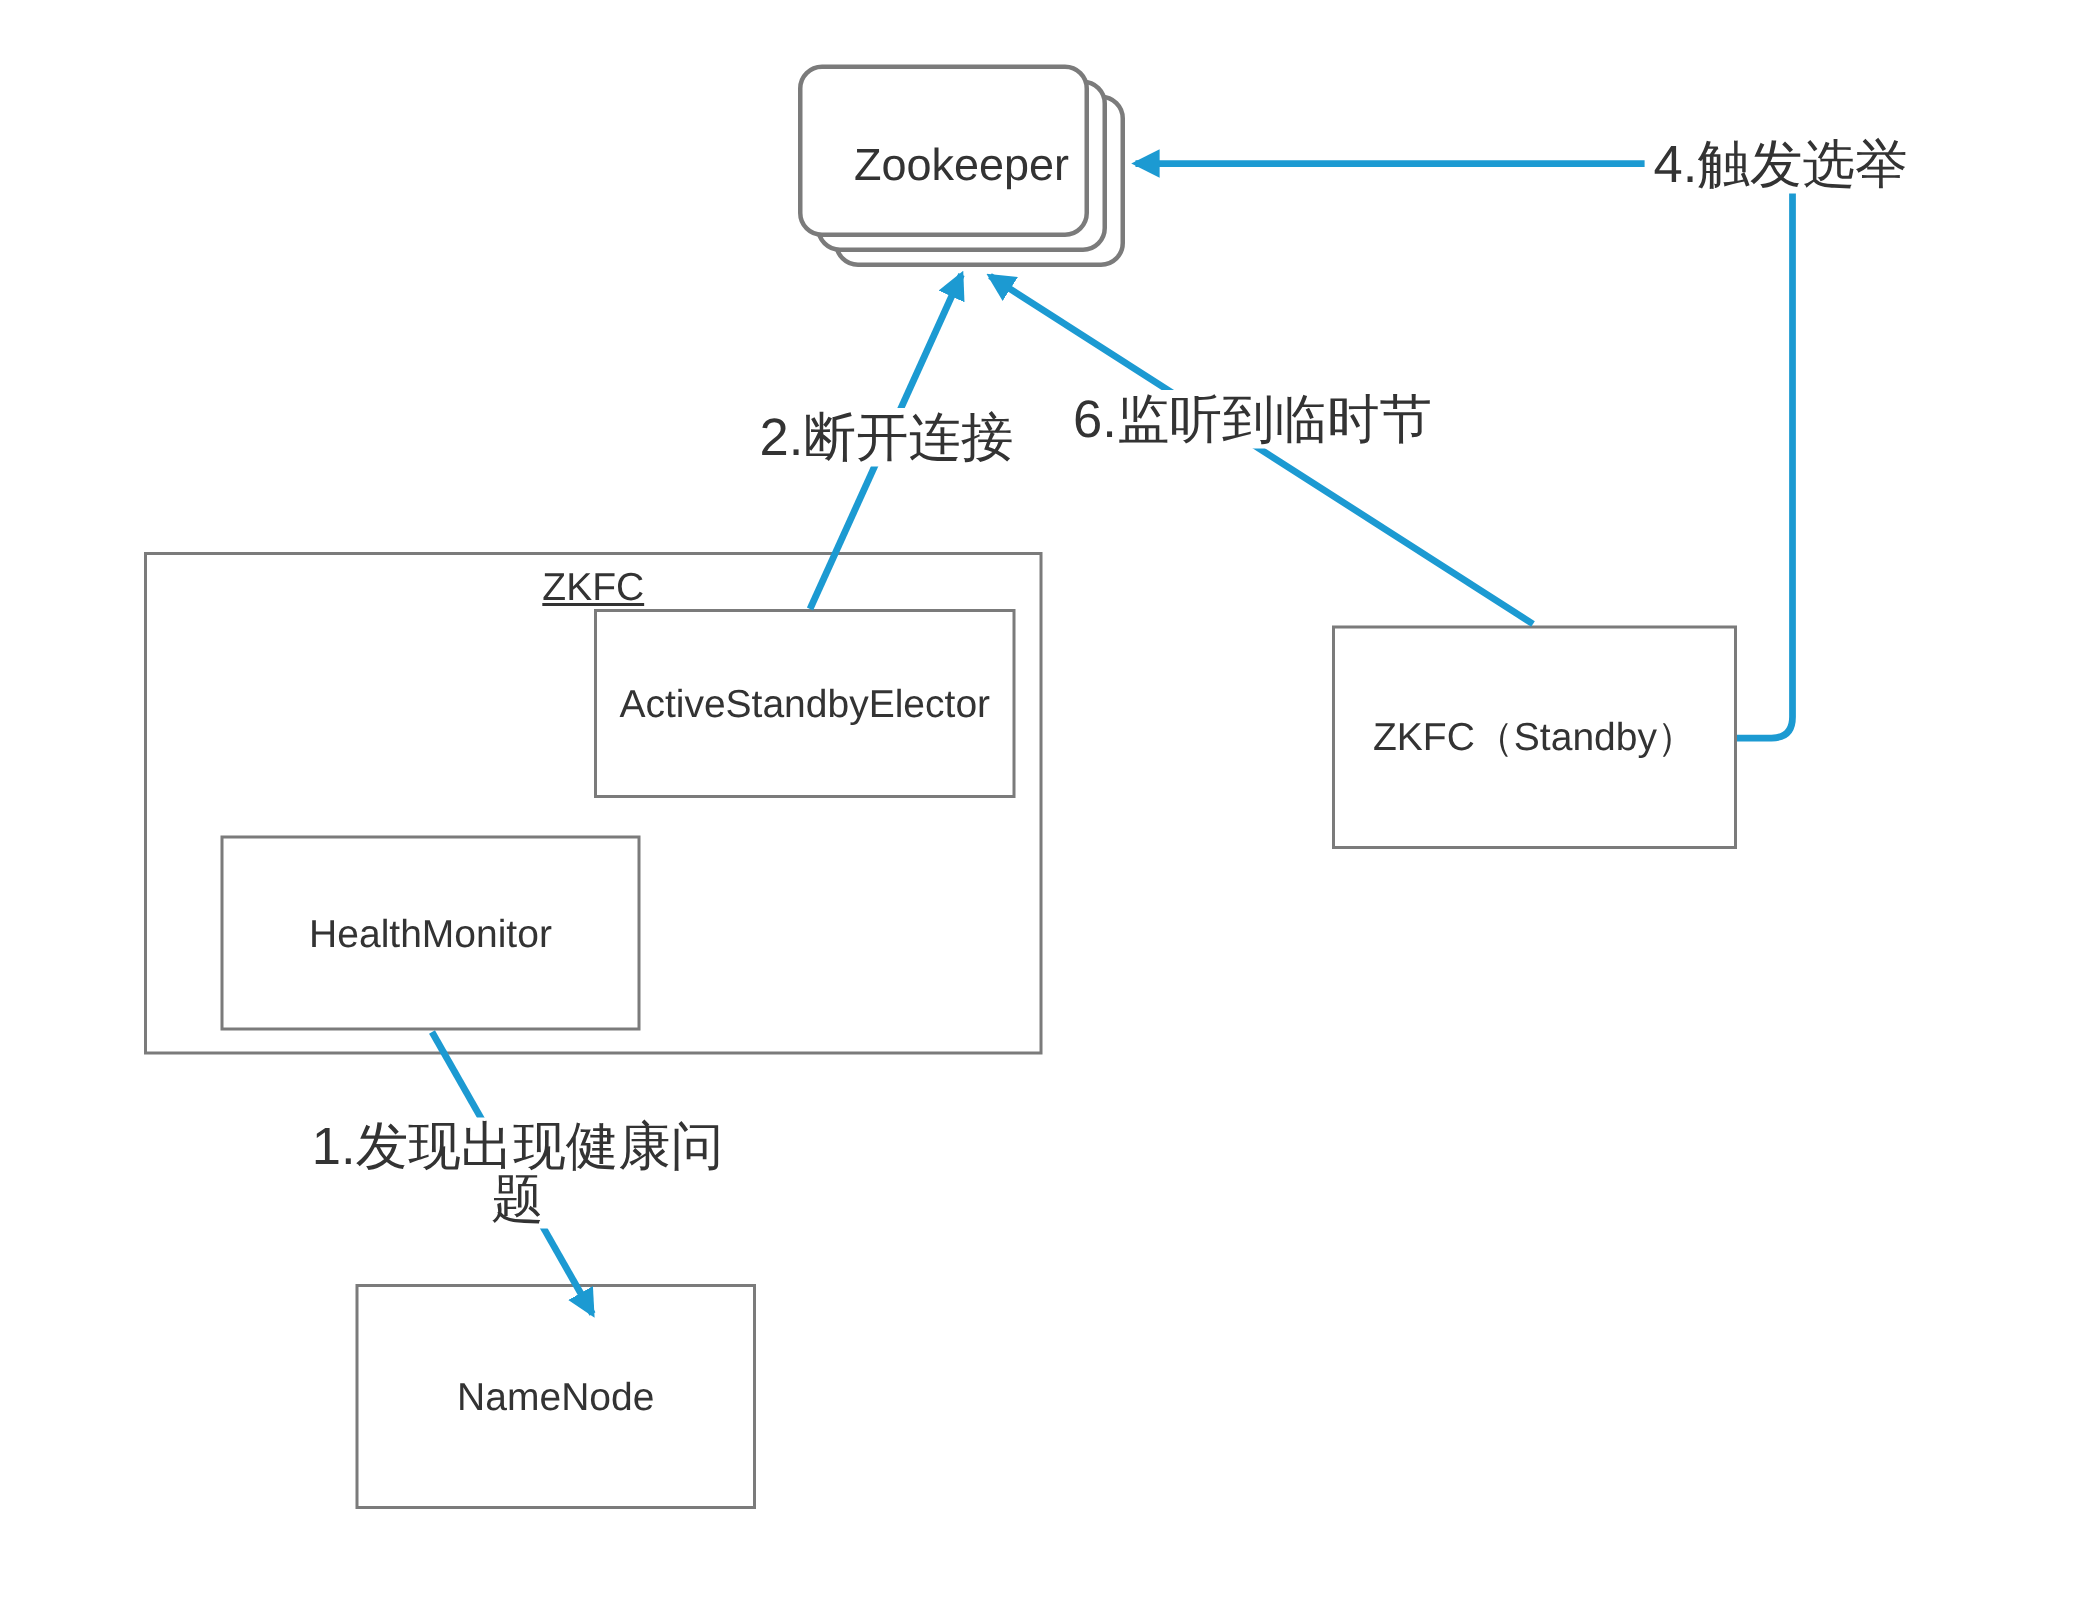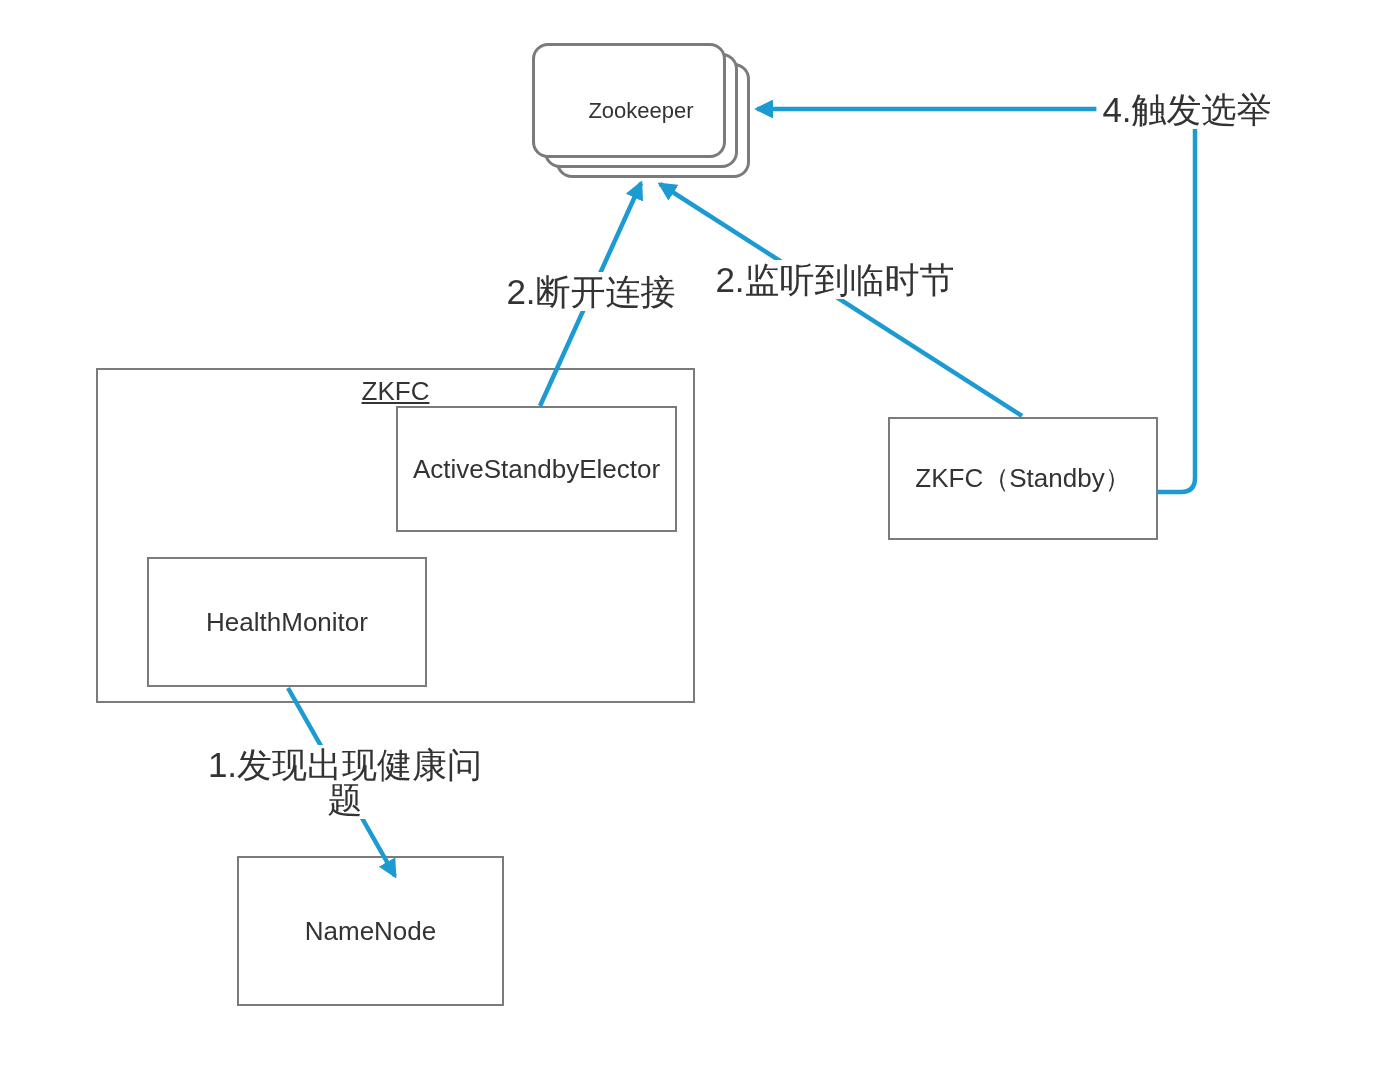--- a/index.html
+++ b/index.html
@@ -37,21 +37,21 @@
     align-items: flex-start;
     background: #fff;
   }
   #zkfc-container .container-title {
     margin-top: 6px;
     font-size: 26px;
     text-decoration: underline;
   }
   #ase-box   { left: 396px; top: 406px; width: 281px; height: 126px; }
   #hm-box    { left: 147px; top: 557px; width: 280px; height: 130px; align-items: center; }
-  #standby-box { left: 888px; top: 417px; width: 270px; height: 123px; }
+  #standby-box { left: 888px; top: 417px; width: 270px; height: 149px; }
   #namenode-box { left: 237px; top: 856px; width: 267px; height: 150px; text-align: right; }
 
   
   #zookeeper-stack {
     position: absolute;
     left: 532px; top: 43px; width: 218px; height: 135px;
     z-index: 1;
   }
   .zk-card {
     position: absolute;
@@ -59,21 +59,21 @@
     border: 3px solid var(--border);
     border-radius: 16px;
     background: #fff;
   }
   .zk-3 { left: 24px; top: 20px; }
   .zk-2 { left: 12px; top: 10px; }
   .zk-1 { left: 0;    top: 0;   }
   #zookeeper-label {
     position: absolute; inset: 0;
     display: flex; align-items: center; justify-content: center;
-    font-size: 22px;
+    font-size: 30px;
   }
 
   
   #edges {
     position: absolute; inset: 0;
     width: 1388px; height: 1078px;
     z-index: 2;
     pointer-events: none;
   }
   .edge {
@@ -149,19 +149,19 @@
   </svg>
 
   <div class="edge-label" id="edge-label-1">
     <div>1.发现出现健康问</div>
     <div>题</div>
   </div>
   <div class="edge-label" id="edge-label-2">
     <div>2.断开连接</div>
   </div>
   <div class="edge-label" id="edge-label-3">
-    <div>2.监听到临时节</div>
+    <div>6.监听到临时节</div>
   </div>
   <div class="edge-label" id="edge-label-4">
     <div>4.触发选举</div>
   </div>
 
 </div>
 
 </body></html>

